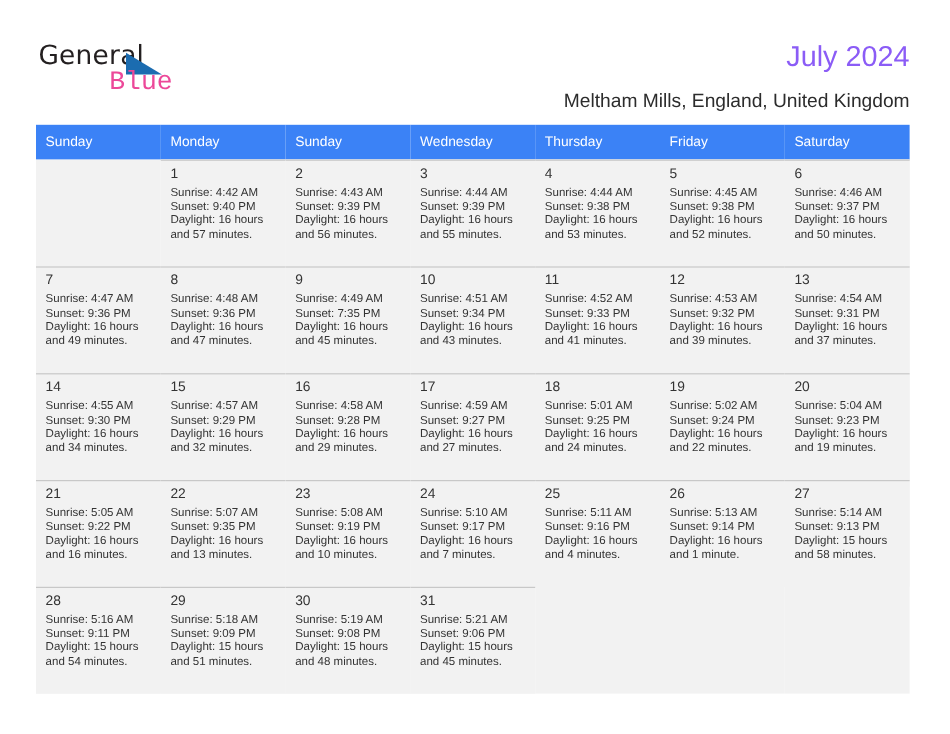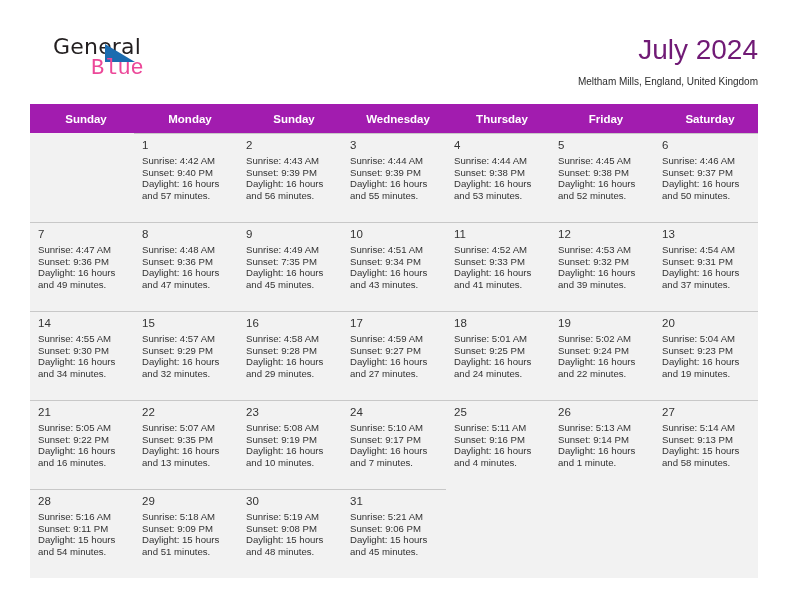--- a/index.html
+++ b/index.html
@@ -38,21 +38,20 @@
   }
   .logo-general {
     position: absolute;
     left: 0;
     top: 0;
     font-size: 22px;
     letter-spacing: 0.2px;
     color: #231f20;
     font-family: "DejaVu Sans", sans-serif;
     font-weight: 400;
-    margin-left: 21px;
   }
   .logo-blue {
     position: absolute;
     left: 59px;
     top: 22px;
     font-size: 22px;
     color: #ec4899;
     font-family: Liberation Mono, monospace;
     font-weight: 400;
   }
@@ -63,52 +62,52 @@
     width: 0;
     height: 0;
     border-left: 30px solid #1b6cb0;
     border-top: 18px solid transparent;
   }
 
   .title {
     position: absolute;
     right: 0;
     top: 6px;
-    font-size: 28px;
-    color: #701a75;
+    font-size: 24px;
+    color: #8b5cf6;
     font-weight: 400;
     text-align: right;
     white-space: nowrap;
   }
   .subtitle {
     position: absolute;
     right: 0;
     top: 48px;
-    font-size: 10px;
+    font-size: 16px;
     color: #2c2c2c;
     font-weight: 400;
     text-align: right;
     white-space: nowrap;
   }
 
   
   .calendar {
     position: absolute;
     left: 30px;
     top: 104px;
     width: 728px;
     border-collapse: collapse;
     table-layout: fixed;
   }
   .calendar th {
-    background: #a21caf;
+    background: #3b82f6;
     color: #ffffff;
     font-size: 11.5px;
-    font-weight: 700;
-    text-align: center;
+    font-weight: 400;
+    text-align: left;
     padding: 5px 0 5px 8px;
     height: 19px;
     border: none;
   }
   .calendar td {
     vertical-align: top;
     width: 104px;
     height: 89px;
     padding: 0;
     border: none;

